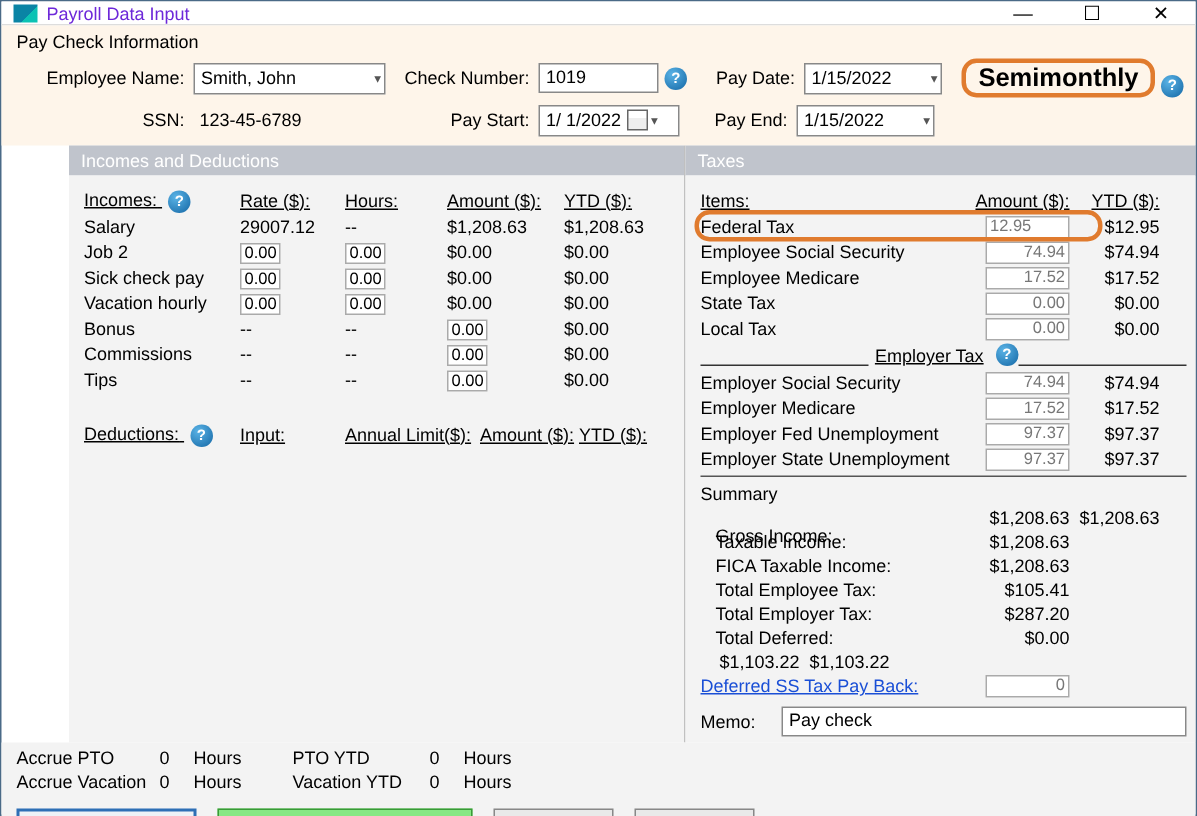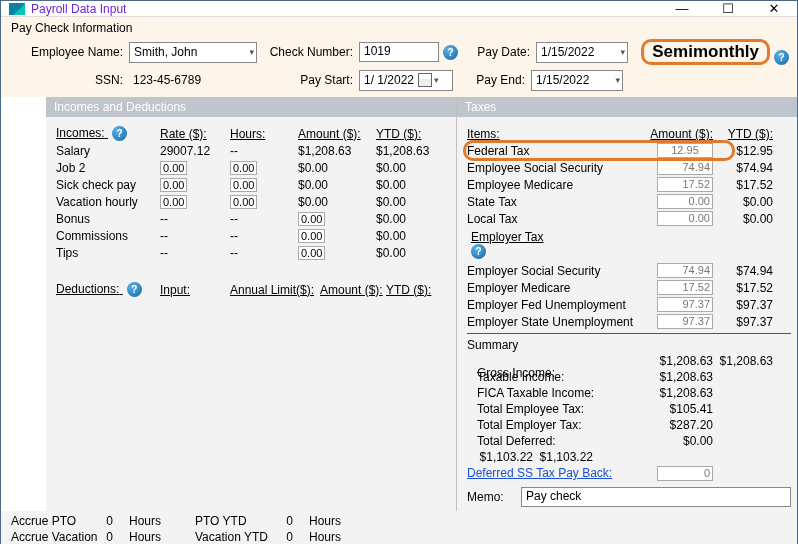--- a/index.html
+++ b/index.html
@@ -36,21 +36,21 @@
   .c-ytd{ width:60px; text-align:left;}
   .hdr{text-decoration:underline;}
   .inp{ border:1px solid #aaa; background:#fff; width:54px; height:15px; font-size:11px; padding:0 2px; }
   .inp.w70{width:62px;}
 
   .tc-name{ width:180px; }
   .tc-amt{ width:66px; text-align:right;}
   .tc-ytd{ width:64px; text-align:right; padding-right:4px;}
   .tax-hi{ position:relative; }
   .tax-hi::before{ content:""; position:absolute; left:-4px; right:56px; top:-2px; bottom:-2px; border:3px solid #e07b2e; border-radius:10px; pointer-events:none; }
-  .emp-tax-line{ display:flex; align-items:flex-start;flex-direction:column; }
+  .emp-tax-line{ display:flex; align-items:flex-end; }
   .emp-tax-line .line{ flex:1; border-top:1px solid #333; height:0; }
   .emp-tax-line .lab{ padding:0 4px; text-decoration:underline;}
   hr.sep{border:none;border-top:1px solid #555; margin:3px 0;}
 
   .summary .grid-row{height:16px;}
   .link{ color:#1a4fd6; text-decoration:underline; }
 
   .accrue-row{ display:flex; align-items:center; font-size:12px; padding:0 10px; height:16px;}
   .accrue-row .sp{ width:88px; }
   .accrue-row .num{ width:30px; text-align:right; padding-right:16px;}
@@ -205,21 +205,21 @@
         <div class="panel-hdr">Taxes</div>
         <div class="panel-body" style="padding:8px 6px 4px 10px;">
           <div class="grid-row hdr">
             <div class="tc-name">Items:</div>
             <div class="tc-amt">Amount ($):</div>
             <div class="tc-ytd">YTD ($):</div>
           </div>
           <div id="tax-rows">
               <div class="grid-row tax-hi">
                 <div class="tc-name">Federal Tax</div>
-                <div class="tc-amt"><span class="inp ro" style="display: inline-block; text-align: center; width: 56px;">12.95</span></div>
+                <div class="tc-amt"><span class="inp ro" style="display: inline-block; text-align: left; width: 56px;">12.95</span></div>
                 <div class="tc-ytd">$12.95</div>
               </div>
               <div class="grid-row">
                 <div class="tc-name">Employee Social Security</div>
                 <div class="tc-amt"><span class="inp ro" style="display: inline-block; text-align: right; width: 56px;">74.94</span></div>
                 <div class="tc-ytd">$74.94</div>
               </div>
               <div class="grid-row">
                 <div class="tc-name">Employee Medicare</div>
                 <div class="tc-amt"><span class="inp ro" style="display: inline-block; text-align: right; width: 56px;">17.52</span></div>

